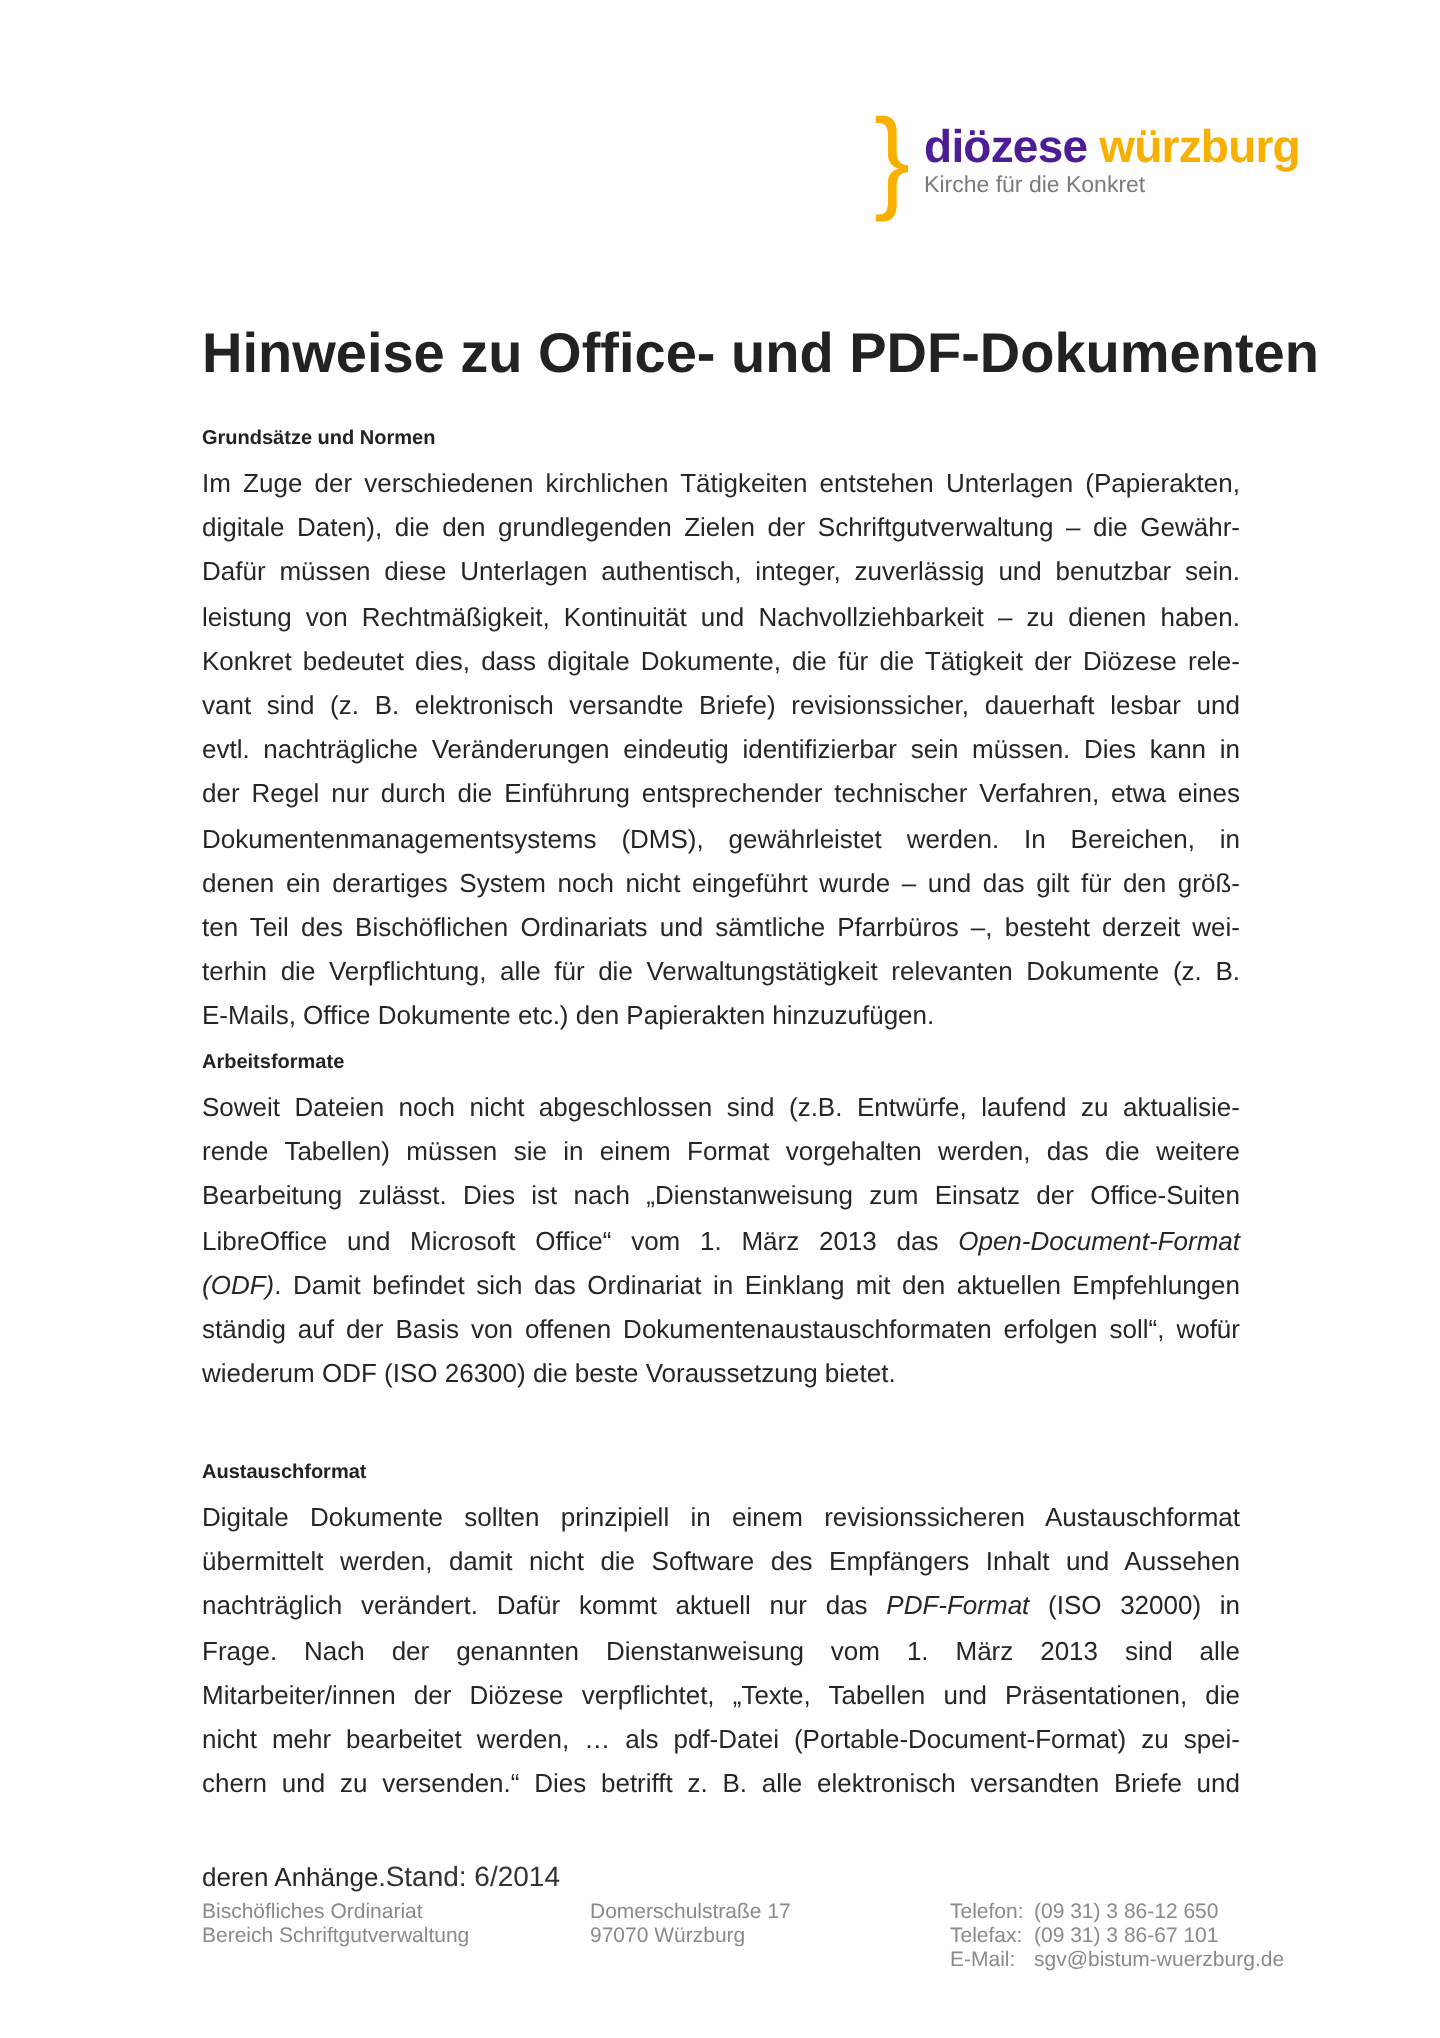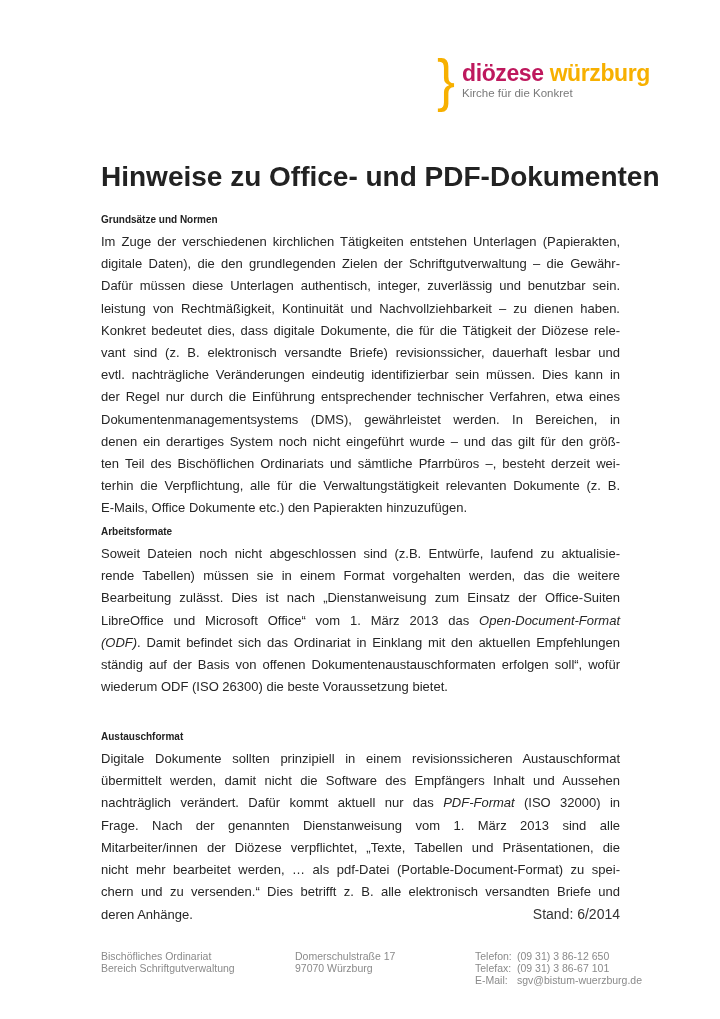--- a/index.html
+++ b/index.html
@@ -40,21 +40,21 @@
     font-size: 10px; font-weight: 700; line-height: 22px; color: #222;
   }
   .para { font-size: 13px; color: #262626; }
   .line {
     line-height: 22.2px;
     text-align: justify;
     text-align-last: justify;
     white-space: normal;
   }
   .line.last { text-align-last: left; }
-  .note-line { display: flex; justify-content: space-between; align-items: baseline; }
+  .note-line { display: flex; align-items: baseline; margin-top: 24px; }
   .stand {
     font-size: 14px; color: #333; white-space: nowrap;
   }
 
   
   .footer {
     position: absolute; top: 950px; left: 0; width: 720px;
     font-size: 10.5px; line-height: 12.2px; color: #8a8a8a;
   }
   .footer-col { position: absolute; top: 0; }
@@ -64,21 +64,21 @@
   .contact-row { display: flex; }
   .contact-label { width: 42px; }
   .contact-value { white-space: nowrap; }
 </style>
 </head>
 <body>
 
 <div class="logo">
   <span class="logo-brace" style="color: rgb(247, 176, 0);">}</span>
   <span class="logo-text">
-    <span class="logo-name"><span style="color: #be185d;">diözese</span>&nbsp;<span style="color: rgb(247, 176, 0);">würzburg</span></span>
+    <span class="logo-name"><span style="color: #4c1d95;">diözese</span>&nbsp;<span style="color: rgb(247, 176, 0);">würzburg</span></span>
     <span class="logo-tagline" style="color: rgb(122, 122, 122);">Kirche für die Konkret</span>
   </span>
 </div>
 
 <h1 class="doc-title">Hinweise zu Office- und PDF-Dokumenten</h1>
 
 <div id="sections">
     <section class="section" style="top: 209px;">
       <h2 class="section-heading">Grundsätze und Normen</h2>
       <div class="para">

